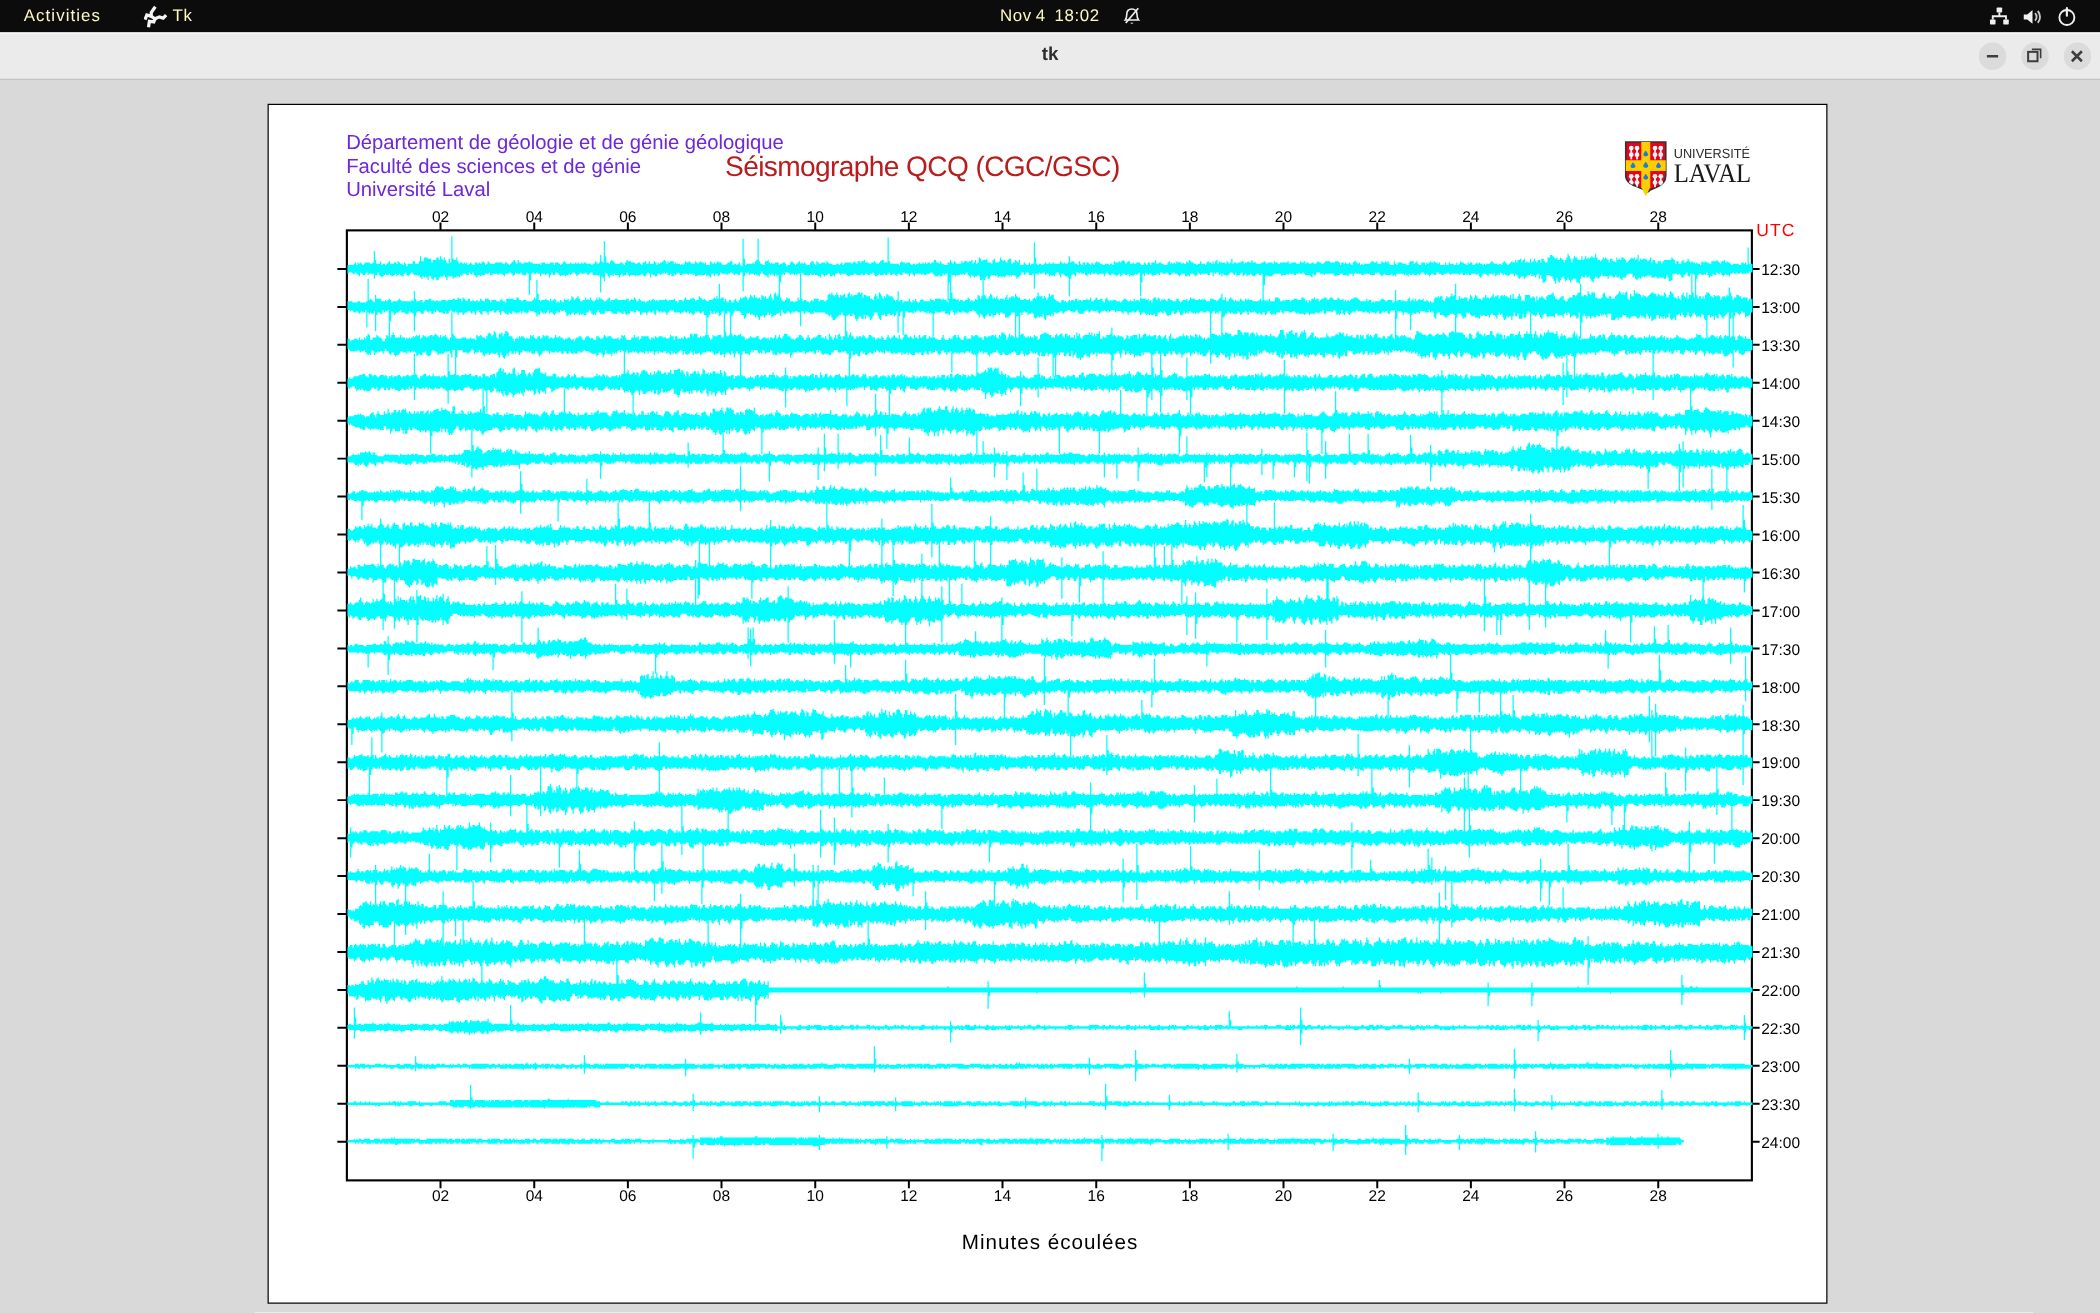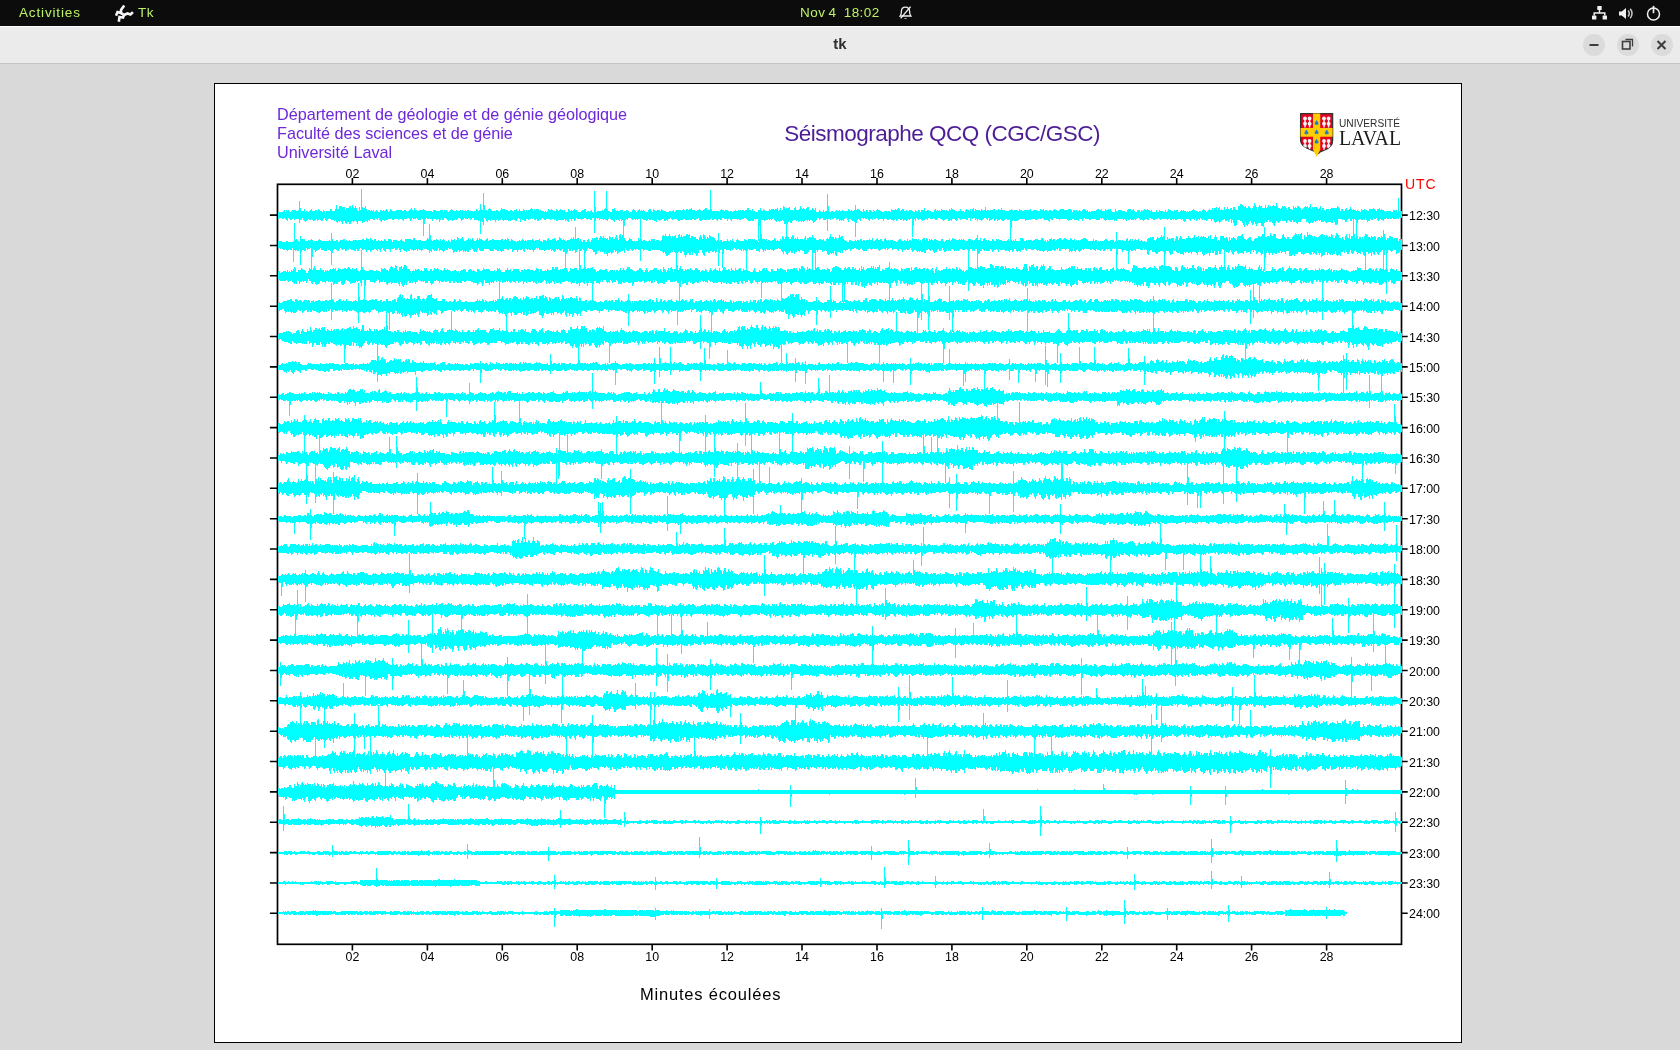--- a/index.html
+++ b/index.html
@@ -1,15 +1,15 @@
 <!DOCTYPE html>
 <html><head><meta charset="utf-8"><style>
 html,body{margin:0;padding:0}
 body{width:1680px;height:1050px;background:#d9d9d9;font-family:"Liberation Sans",sans-serif;position:relative;overflow:hidden}
-#topbar{position:absolute;left:0;top:0;width:1680px;height:26px;background:#0c0c0c;color:#bef264;font-size:13.5px}
+#topbar{position:absolute;left:0;top:0;width:1680px;height:26px;background:#0c0c0c;color:#fef9c3;font-size:13.5px}
 #titlebar{position:absolute;left:0;top:26px;width:1680px;height:36px;background:#ebebeb;border-top:1.5px solid #fdfdfd;border-bottom:1px solid #c3c3c3}
 #titlebar .t{position:absolute;left:0;top:8px;width:100%;text-align:center;font-weight:bold;font-size:15px;color:#2e2e2e}
 .wbtn{position:absolute;top:34px;width:22px;height:22px;border-radius:50%;background:#dbdbdb}
 #page{position:absolute;left:214px;top:83px;width:1246px;height:958px;background:#fff;border:1.7px solid #000}
 .abs{position:absolute}
 </style></head><body>
 <div id="topbar">
  <span class="abs" style="left:19px;top:5px;letter-spacing:0.85px">Activities</span>
  <svg width="19" height="19" viewBox="0 0 19 19" style="position:absolute;left:115px;top:4px">
 <g stroke="#f5f5f5" stroke-width="2.6" fill="none" stroke-linecap="square">
@@ -51,21 +51,21 @@
     </svg></div>
 <div class="wbtn" style="left:1617px"><svg width="22" height="22">
       <rect x="5.5" y="7.5" width="7.5" height="7.5" fill="none" stroke="#3d3d3d" stroke-width="1.6"></rect>
       <path d="M8.5 5.5h7v7" fill="none" stroke="#3d3d3d" stroke-width="1.3"></path>
     </svg></div>
 <div class="wbtn" style="left:1651px"><svg width="22" height="22">
       <path d="M6.5 7l8 8M14.5 7l-8 8" stroke="#3d3d3d" stroke-width="2"></path>
     </svg></div>
 <div id="page"></div>
 <div class="abs" style="left:277px;top:105px;font-size:16.2px;line-height:18.75px;color:#6d28d9">Département de géologie et de génie géologique<br>Faculté des sciences et de génie<br>Université Laval</div>
-<div class="abs" style="left:580px;top:121px;width:520px;text-align:right;font-size:22.5px;letter-spacing:-0.5px;color:#4c1d95">Séismographe QCQ (CGC/GSC)</div>
+<div class="abs" style="left:580px;top:121px;width:520px;text-align:left;font-size:22.5px;letter-spacing:-0.5px;color:#b91c1c">Séismographe QCQ (CGC/GSC)</div>
 <svg style="position:absolute;left:1298px;top:111px" width="110" height="50" viewBox="0 0 110 50">
 <defs>
       <clipPath id="shc">
         <path d="M2.6 2.6h32v27c0 5.8-4.2 8-7.8 9.4l-4.7 1.9c-1.8 2.3-2.4 2.3-4.2 0l-4.7-1.9C9.6 37.6 2.6 35.4 2.6 29.6z"></path>
       </clipPath>
     </defs>
 <path d="M2.6 2.6h32v27c0 5.8-4.2 8-7.8 9.4l-4.7 1.9c-1.8 2.3-2.4 2.3-4.2 0l-4.7-1.9C9.6 37.6 2.6 35.4 2.6 29.6z" fill="#e30520" stroke="#333" stroke-width="1.3"></path>
 <path d="M15 2.6h7.2v36.2l-3.6 7.2-3.6-7.2z" fill="#ffcd00"></path>
 <path d="M2.6 17.1h32v8.6h-32z" fill="#ffcd00"></path>
 <g fill="#f5f5f5" clip-path="url(#shc)">
@@ -93,21 +93,21 @@
 <path d="M18.6 9.3c0.8 1.1 2 2.5 2 3.3 0 0.9-0.9 1.4-2 1.4s-2-0.5-2-1.4c0-0.8 1.2-2.2 2-3.3z"></path>
 <path d="M8.4 18.7c0.8 1.1 2 2.5 2 3.3 0 0.9-0.9 1.4-2 1.4s-2-0.5-2-1.4c0-0.8 1.2-2.2 2-3.3z"></path>
 <path d="M18.6 18.4c0.8 1.1 2 2.5 2 3.3 0 0.9-0.9 1.4-2 1.4s-2-0.5-2-1.4c0-0.8 1.2-2.2 2-3.3z"></path>
 <path d="M28.8 18.7c0.8 1.1 2 2.5 2 3.3 0 0.9-0.9 1.4-2 1.4s-2-0.5-2-1.4c0-0.8 1.2-2.2 2-3.3z"></path>
 <path d="M18.6 27.9c0.8 1.1 2 2.5 2 3.3 0 0.9-0.9 1.4-2 1.4s-2-0.5-2-1.4c0-0.8 1.2-2.2 2-3.3z"></path>
 </g>
 <text x="41" y="15.8" font-size="10.6" textLength="61" lengthAdjust="spacingAndGlyphs" fill="#2b2b2b" font-family="Liberation Sans,sans-serif">UNIVERSITÉ</text>
 <text x="41" y="34.3" font-size="21.5" textLength="62" lengthAdjust="spacingAndGlyphs" fill="#1a1a1a" font-family="Liberation Serif,serif">LAVAL</text>
 </svg>
 <div class="abs" style="left:1405px;top:175.5px;font-size:14px;letter-spacing:0.9px;color:#ff0000">UTC</div>
-<div class="abs" style="left:640px;top:985px;width:400px;font-size:16.5px;letter-spacing:0.8px;color:#000">Minutes écoulées</div>
+<div class="abs" style="left:640px;top:985px;width:400px;text-align:center;font-size:16.5px;letter-spacing:0.8px;color:#000">Minutes écoulées</div>
 <svg class="abs" style="left:255px;top:160px" width="1200" height="815" viewBox="255 160 1200 815">
 <rect x="277.5" y="184.3" width="1124.0" height="760.0" fill="none" stroke="#000" stroke-width="1.7"></rect>
 <path d="M352.4 184.3v-6.3 M352.4 944.3v6.3 M427.4 184.3v-6.3 M427.4 944.3v6.3 M502.3 184.3v-6.3 M502.3 944.3v6.3 M577.2 184.3v-6.3 M577.2 944.3v6.3 M652.2 184.3v-6.3 M652.2 944.3v6.3 M727.1 184.3v-6.3 M727.1 944.3v6.3 M802.0 184.3v-6.3 M802.0 944.3v6.3 M877.0 184.3v-6.3 M877.0 944.3v6.3 M951.9 184.3v-6.3 M951.9 944.3v6.3 M1026.8 184.3v-6.3 M1026.8 944.3v6.3 M1101.8 184.3v-6.3 M1101.8 944.3v6.3 M1176.7 184.3v-6.3 M1176.7 944.3v6.3 M1251.6 184.3v-6.3 M1251.6 944.3v6.3 M1326.6 184.3v-6.3 M1326.6 944.3v6.3 M277.5 215.1h-7.6 M1401.5 215.1h6.2 M277.5 245.5h-7.6 M1401.5 245.5h6.2 M277.5 275.8h-7.6 M1401.5 275.8h6.2 M277.5 306.2h-7.6 M1401.5 306.2h6.2 M277.5 336.5h-7.6 M1401.5 336.5h6.2 M277.5 366.9h-7.6 M1401.5 366.9h6.2 M277.5 397.2h-7.6 M1401.5 397.2h6.2 M277.5 427.6h-7.6 M1401.5 427.6h6.2 M277.5 458.0h-7.6 M1401.5 458.0h6.2 M277.5 488.3h-7.6 M1401.5 488.3h6.2 M277.5 518.7h-7.6 M1401.5 518.7h6.2 M277.5 549.0h-7.6 M1401.5 549.0h6.2 M277.5 579.4h-7.6 M1401.5 579.4h6.2 M277.5 609.7h-7.6 M1401.5 609.7h6.2 M277.5 640.1h-7.6 M1401.5 640.1h6.2 M277.5 670.5h-7.6 M1401.5 670.5h6.2 M277.5 700.8h-7.6 M1401.5 700.8h6.2 M277.5 731.2h-7.6 M1401.5 731.2h6.2 M277.5 761.5h-7.6 M1401.5 761.5h6.2 M277.5 791.9h-7.6 M1401.5 791.9h6.2 M277.5 822.2h-7.6 M1401.5 822.2h6.2 M277.5 852.6h-7.6 M1401.5 852.6h6.2 M277.5 883.0h-7.6 M1401.5 883.0h6.2 M277.5 913.3h-7.6 M1401.5 913.3h6.2" stroke="#000" stroke-width="1.6" fill="none"></path>
 <g font-size="12.4" fill="#000">
       <text x="352.4" y="177.6" text-anchor="middle">02</text>
       <text x="352.4" y="960.6" text-anchor="middle">02</text>
       <text x="427.4" y="177.6" text-anchor="middle">04</text>
       <text x="427.4" y="960.6" text-anchor="middle">04</text>
       <text x="502.3" y="177.6" text-anchor="middle">06</text>
       <text x="502.3" y="960.6" text-anchor="middle">06</text>

